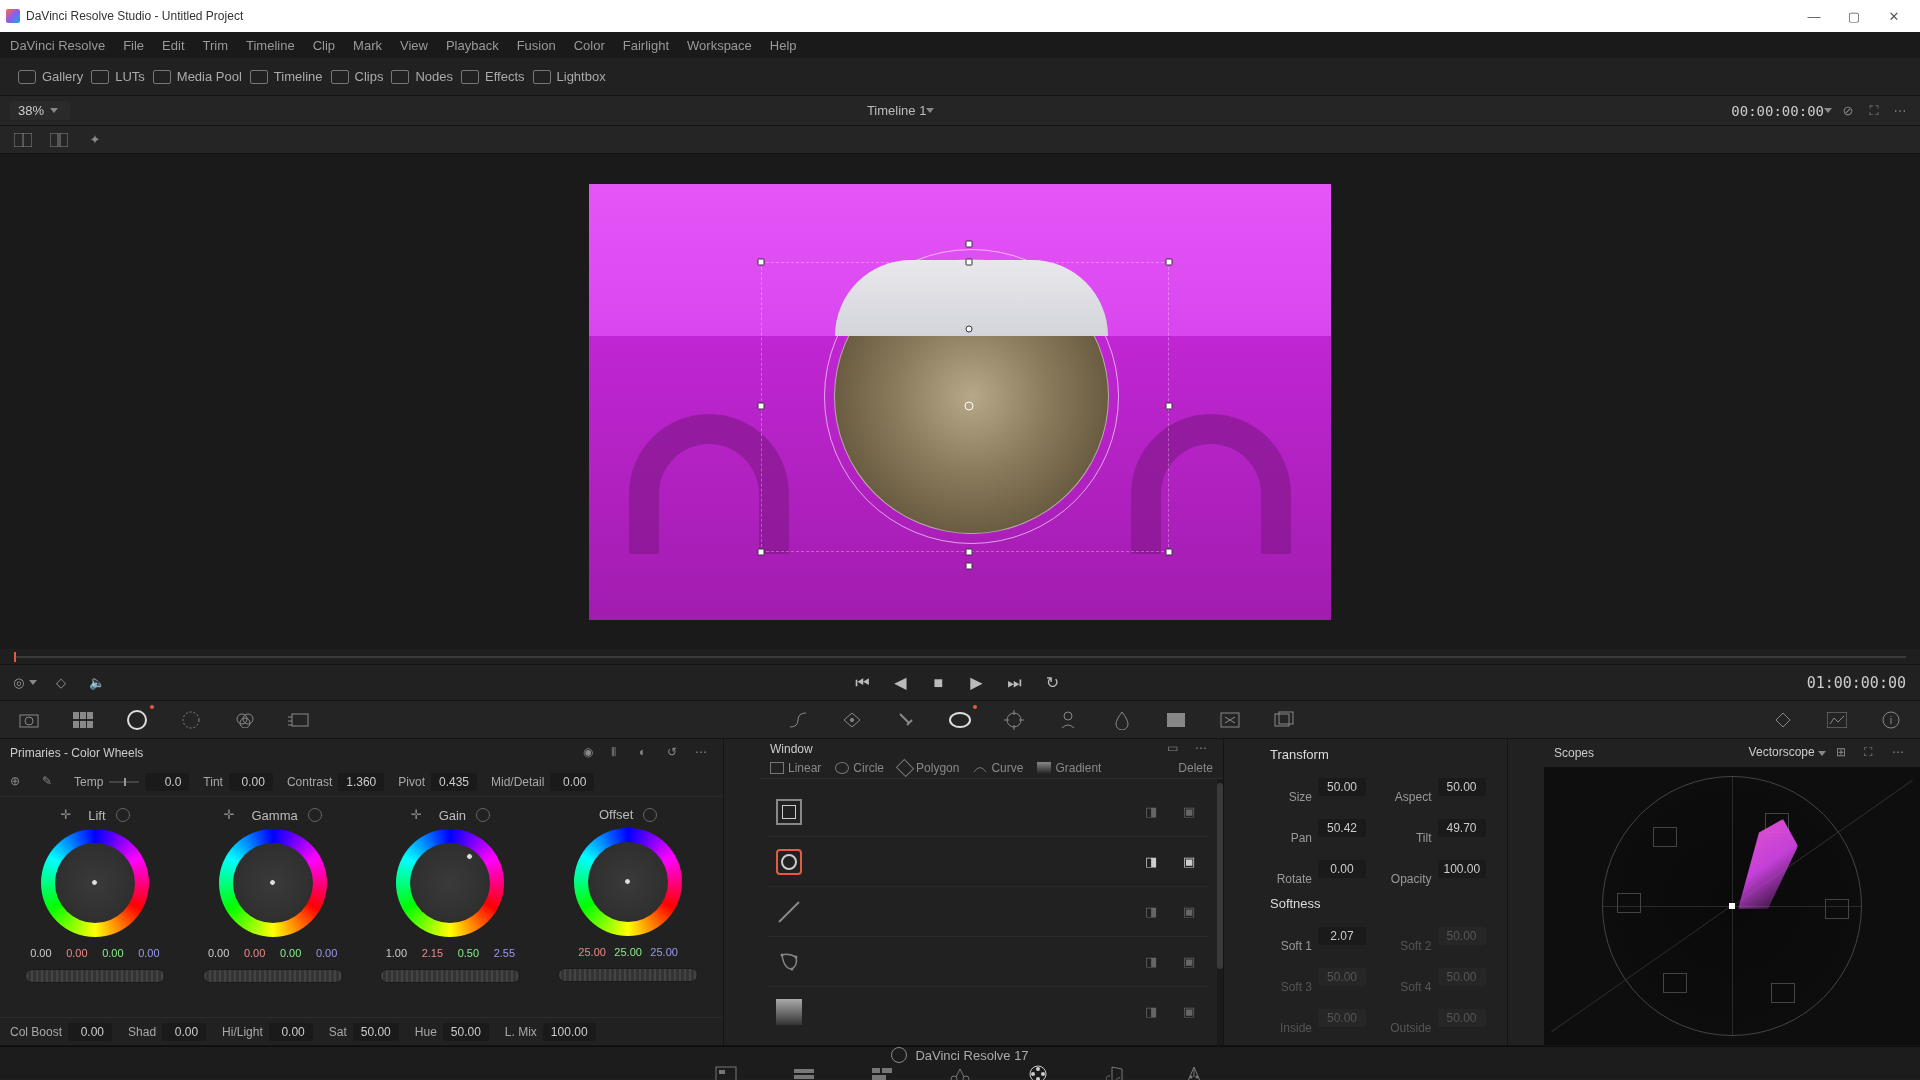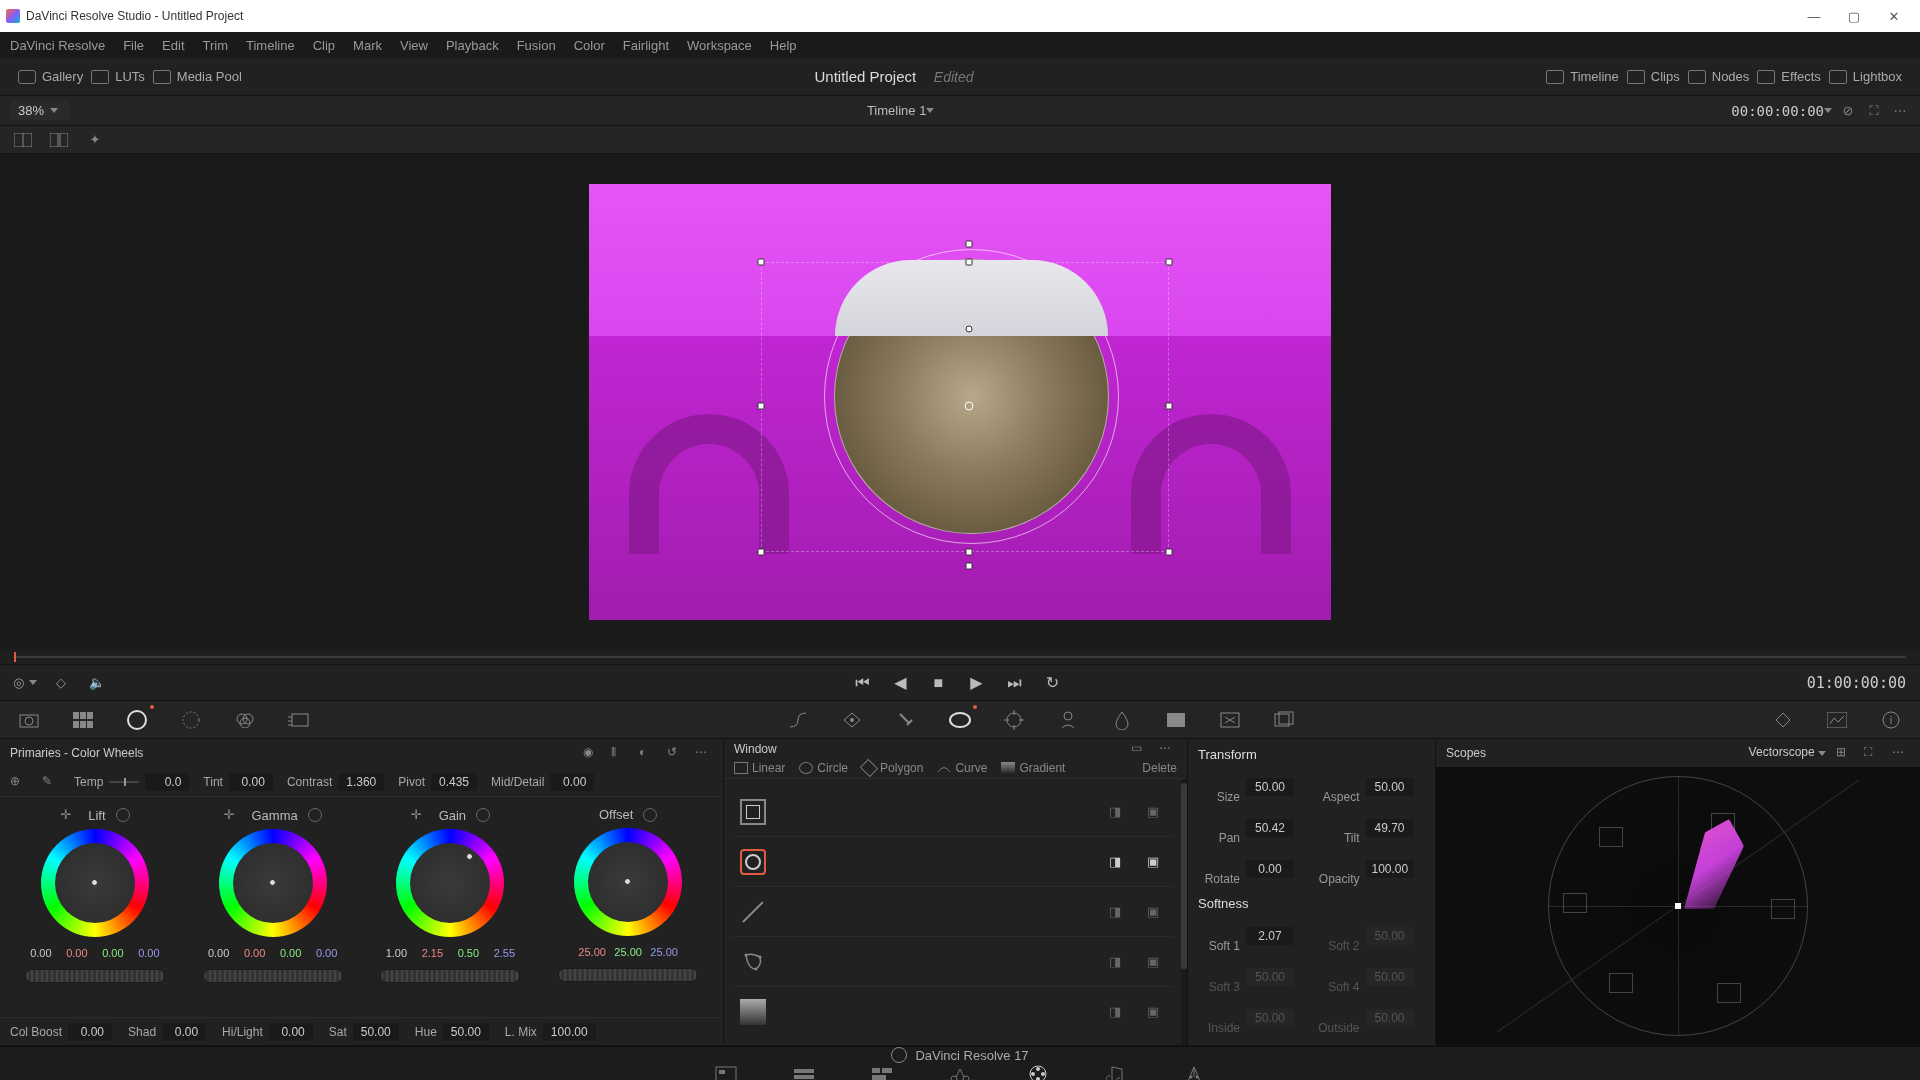--- a/index.html
+++ b/index.html
@@ -65,21 +65,21 @@
 
 .palette-bar { height: 38px; background: #242424; display: flex; align-items: center; padding: 0 16px; gap: 28px; border-bottom: 1px solid #131313; }
 .pb-left, .pb-center, .pb-right { display: flex; gap: 28px; align-items: center; }
 .pb-center { flex: 1; justify-content: center; }
 .pb-icon { width: 26px; height: 22px; color: #888; display: flex; align-items: center; justify-content: center; position: relative; }
 .pb-icon.active { color: #ddd; }
 .pb-icon.active::after { content: ''; position: absolute; top: -4px; right: -4px; width: 4px; height: 4px; background: #e05d43; border-radius: 50%; }
 .pb-icon.active-circle { border: 2px solid #ddd; border-radius: 50%; width: 20px; height: 20px; }
 
 
-.panels { height: 307px; background: #212121; display: flex; border-bottom: 1px solid #131313; }
+.panels { height: 307px; background: #212121; display: flex; border-bottom: 1px solid #131313; gap: 36px; }
 
 
 .primaries { width: 724px; border-right: 1px solid #131313; display: flex; flex-direction: column; }
 .panel-header { height: 28px; display: flex; align-items: center; padding: 0 10px; font-size: 12px; color: #ccc; }
 .panel-header .right { margin-left: auto; display: flex; gap: 10px; }
 .ph-icon { width: 18px; height: 16px; color: #888; }
 
 .prim-row1 { height: 30px; display: flex; align-items: center; padding: 0 10px; gap: 14px; border-bottom: 1px solid #2c2c2c; font-size: 12px; }
 .prim-ctrl { display: flex; align-items: center; gap: 6px; }
 .prim-ctrl .val { background: #1a1a1a; padding: 2px 8px; border-radius: 2px; color: #ccc; min-width: 44px; text-align: right; }
@@ -185,24 +185,20 @@
       <span>Gallery</span>
     </div>
   <div class="tool-item">
       <div class="tool-icon"></div>
       <span>LUTs</span>
     </div>
   <div class="tool-item">
       <div class="tool-icon"></div>
       <span>Media Pool</span>
     </div>
-  <div class="center">
-    <span class="proj-title">Untitled Project</span>
-    <span class="proj-edited">Edited</span>
-  </div>
   <div class="tool-item">
       <div class="tool-icon"></div>
       <span>Timeline</span>
     </div>
   <div class="tool-item">
       <div class="tool-icon"></div>
       <span>Clips</span>
     </div>
   <div class="tool-item">
       <div class="tool-icon"></div>

